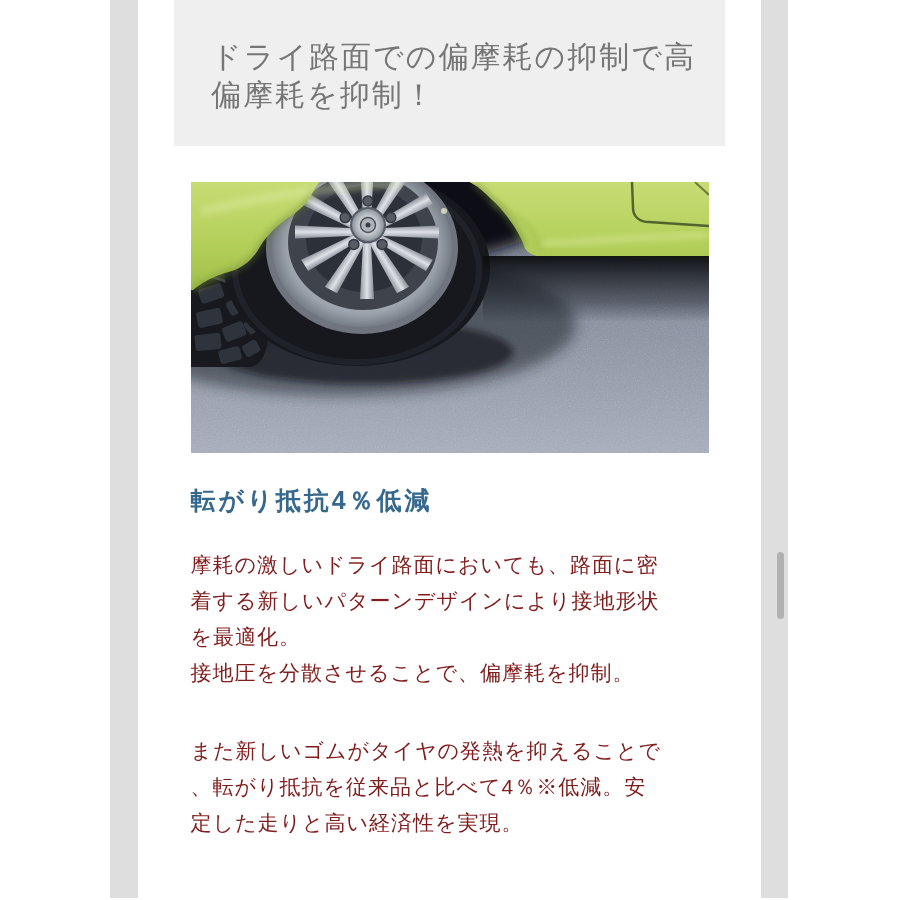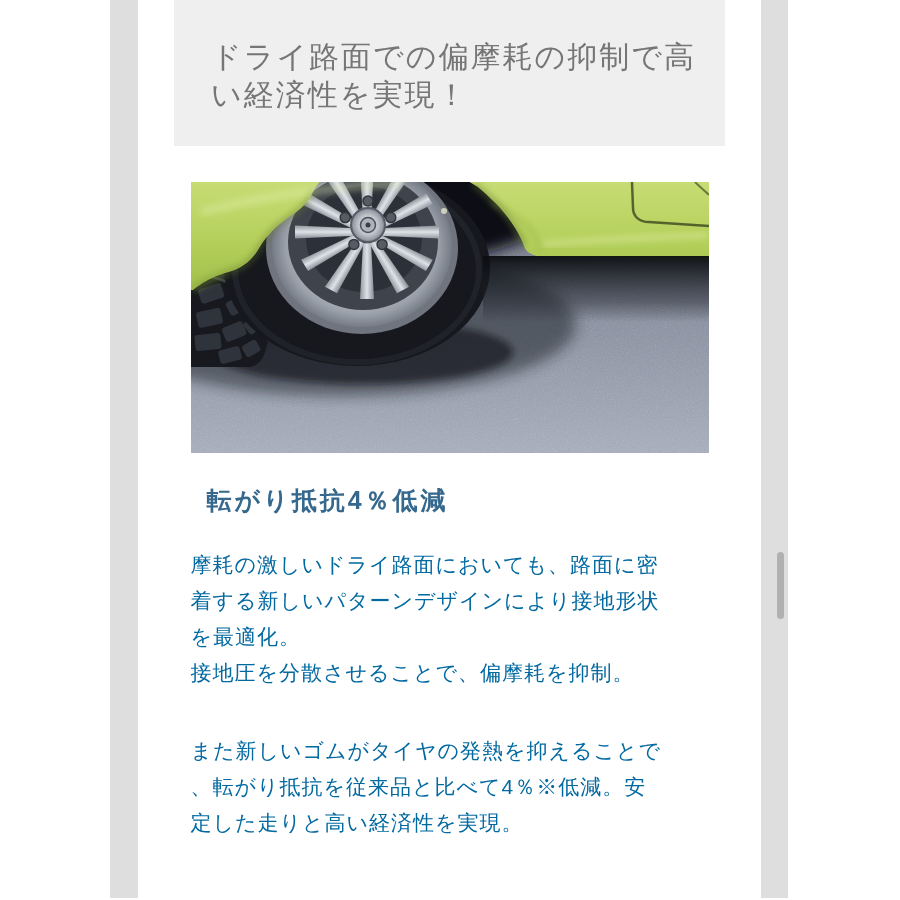--- a/index.html
+++ b/index.html
@@ -26,46 +26,46 @@
     padding: 38px 20px 0 37px;
     color: #767676;
     font-size: 30px; line-height: 38px;
     letter-spacing: 2px; font-weight: 500;
     white-space: pre;
   }
   .hero { margin: 36px auto 0; width: 518px; height: 271px; }
   .hero svg { display: block; }
   .section { width: 518px; margin: 0 auto; }
   .feature-heading {
-    margin: 33px 16px 0;
+    margin: 33px 0 0;
     color: #35688c;
     font-size: 25px; line-height: 29px;
     letter-spacing: 3px; font-weight: 700;
     white-space: pre;
   }
   .feature-para {
     margin: 32px 0 0;
-    color: #0369a1;
+    color: #7f1d1d;
     font-size: 21px; line-height: 36px;
     letter-spacing: 1px;
     white-space: pre;
   }
   .feature-para + .feature-para { margin-top: 42px; }
 </style>
 </head>
 <body>
 
 <div class="gutter gutter-left"></div>
 <div class="gutter gutter-right"></div>
 <div class="scroll-thumb"></div>
 
 <div class="content">
 
   <div class="headline">ドライ路面での偏摩耗の抑制で高
-い経済性を実現！</div>
+偏摩耗を抑制！</div>
 
   <div class="hero">
     <svg width="518" height="271" viewBox="0 0 518 271" xmlns="http://www.w3.org/2000/svg" role="img">
       <defs>
         <linearGradient id="g-asphalt" x1="0" y1="0" x2="0" y2="1">
           <stop offset="0" stop-color="#6b717f"></stop>
           <stop offset="0.45" stop-color="#868d9c"></stop>
           <stop offset="1" stop-color="#a7adbb"></stop>
         </linearGradient>
         <linearGradient id="g-green" x1="0" y1="0" x2="0" y2="1">

